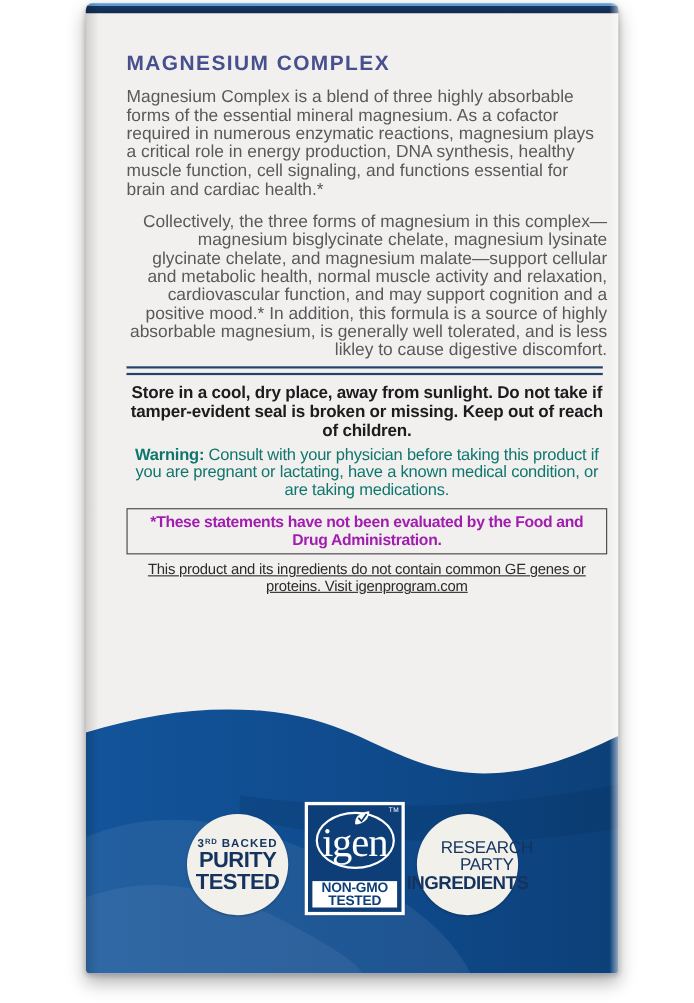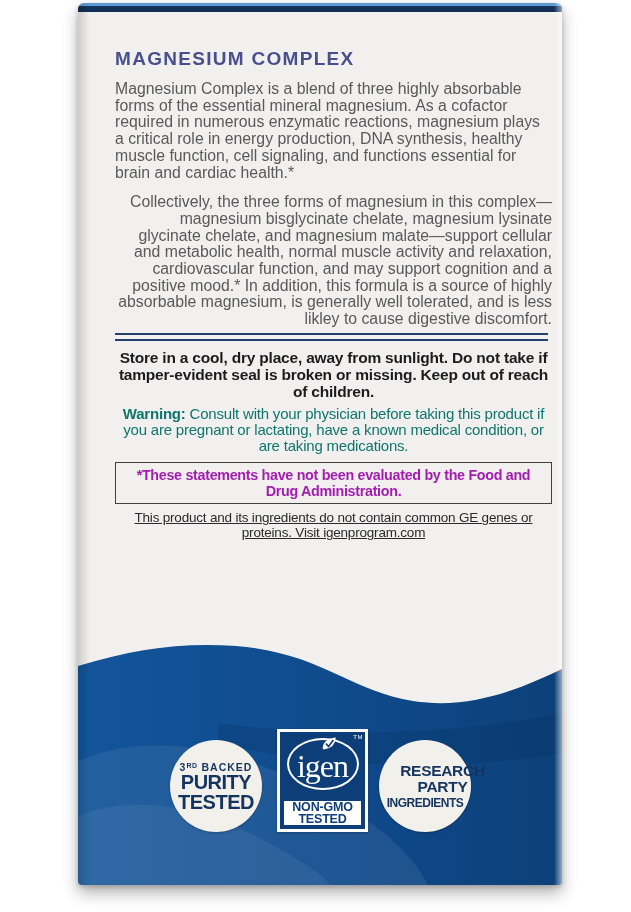--- a/index.html
+++ b/index.html
@@ -57,35 +57,35 @@
     position:absolute;width:92px;height:92px;border-radius:50%;
     background:#f2f0eb;color:#14335e;display:flex;flex-direction:column;
     align-items:center;justify-content:center;text-align:center;
     box-shadow:0 1px 2px rgba(0,0,0,.25);
   }
   .bc1{left:92px;top:737px;}
   .bc2{left:301px;top:737px;}
   .bc-small{font-size:10.5px;font-weight:700;letter-spacing:1px;line-height:11px;}
   .bc-small sup{font-size:7px;vertical-align:3px;letter-spacing:.5px;}
   .bc-big{font-size:20px;font-weight:700;letter-spacing:-0.5px;line-height:19.5px;}
-  .bc-mid{font-size:15.5px;font-weight:700;letter-spacing:-0.3px;line-height:16.5px;padding-left:35px;}
-  .bc-tiny{font-size:12px;font-weight:700;letter-spacing:-0.5px;line-height:14px;}
+  .bc-mid{font-size:15.5px;font-weight:400;letter-spacing:-0.3px;line-height:16.5px;padding-left:35px;}
+  .bc-tiny{font-size:17px;font-weight:700;letter-spacing:-0.5px;line-height:14px;}
   .igen-badge{
     position:absolute;left:199px;top:726px;width:91px;height:103px;
     background:#0d3e78;border:3px solid #ffffff;box-sizing:border-box;
     box-shadow:0 1px 2px rgba(0,0,0,.25);
   }
   .igen-tm{position:absolute;top:2px;right:2px;font-size:6px;color:#ffffff;letter-spacing:.5px;}
   .igen-oval{
     position:absolute;left:50%;top:6px;transform:translateX(-50%);
     width:72px;height:52px;border:2px solid #ffffff;border-radius:50%;
     display:flex;align-items:center;justify-content:center;box-sizing:border-box;
   }
   .igen-word{
-    font-family:"Liberation Serif",serif;font-size:32px;color:#ffffff;
+    font-family:"Liberation Serif",serif;font-size:37px;color:#ffffff;
     letter-spacing:-1px;margin-top:5px;
   }
   .igen-leaf{position:absolute;left:50%;top:-3px;transform:translateX(-8%);}
   .igen-white{
     position:absolute;left:4px;right:4px;bottom:4px;height:24px;background:#ffffff;
     color:#0d3e78;display:flex;flex-direction:column;align-items:center;
     justify-content:center;font-weight:700;font-size:12.5px;line-height:12.5px;
     letter-spacing:-0.2px;
   }
 </style>

